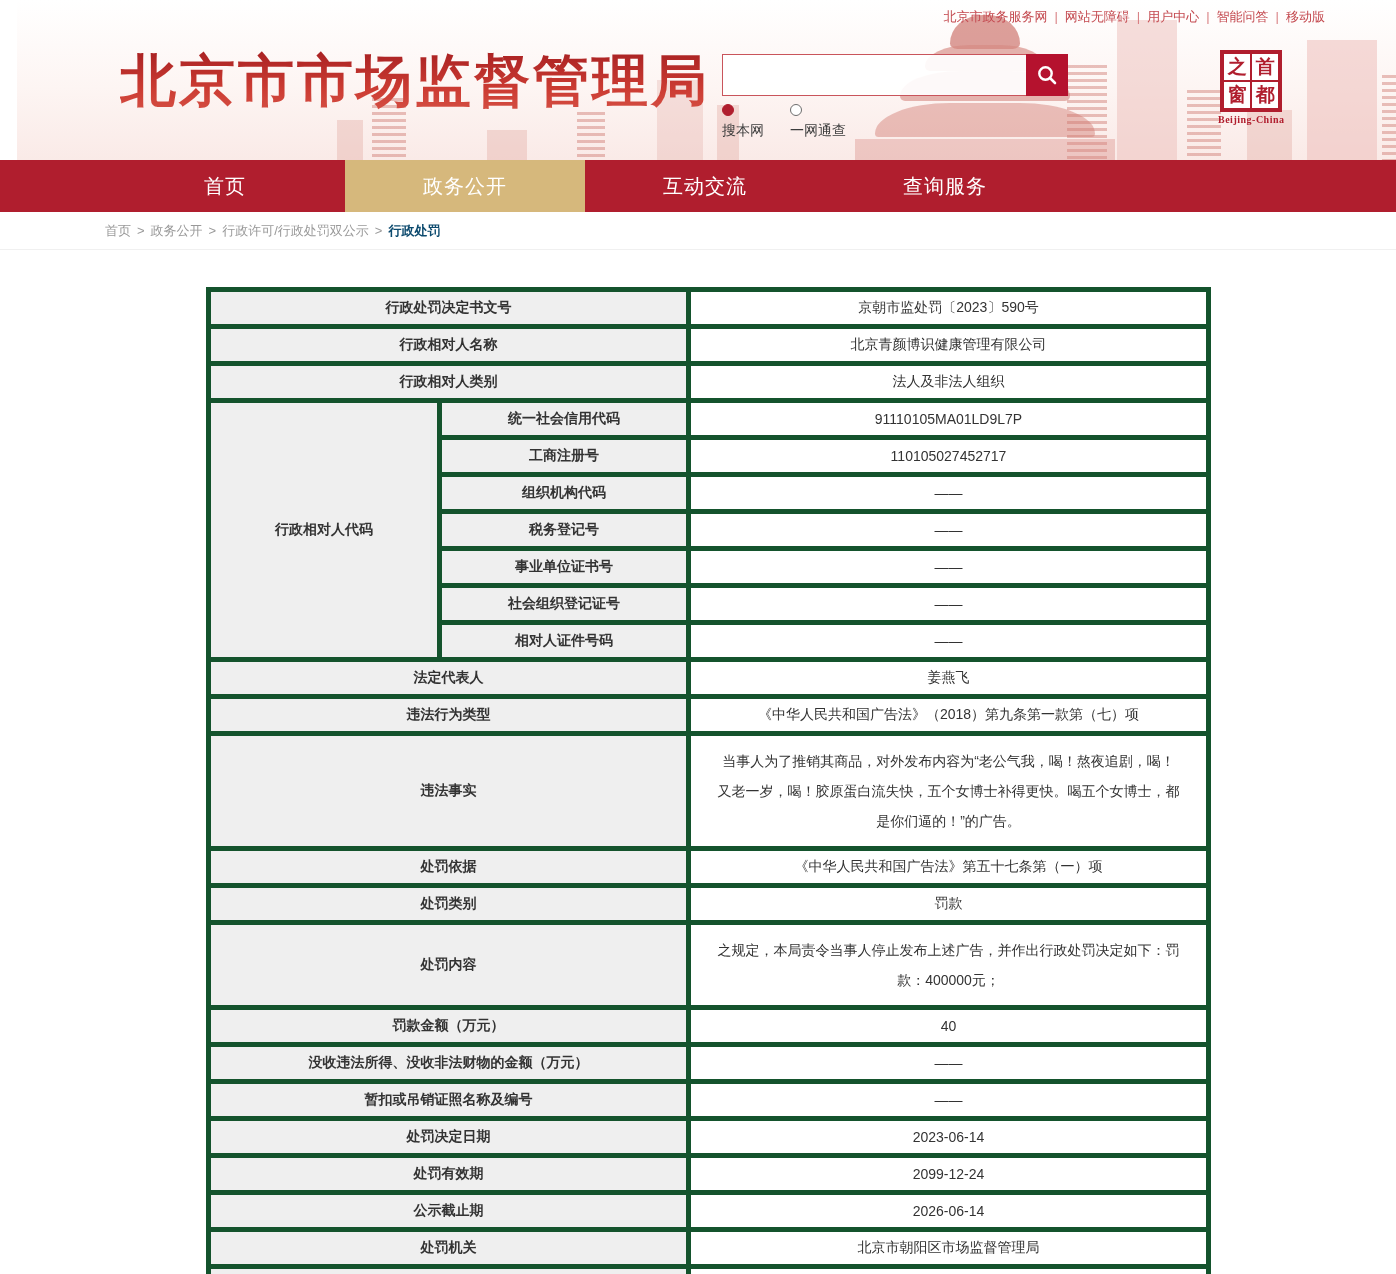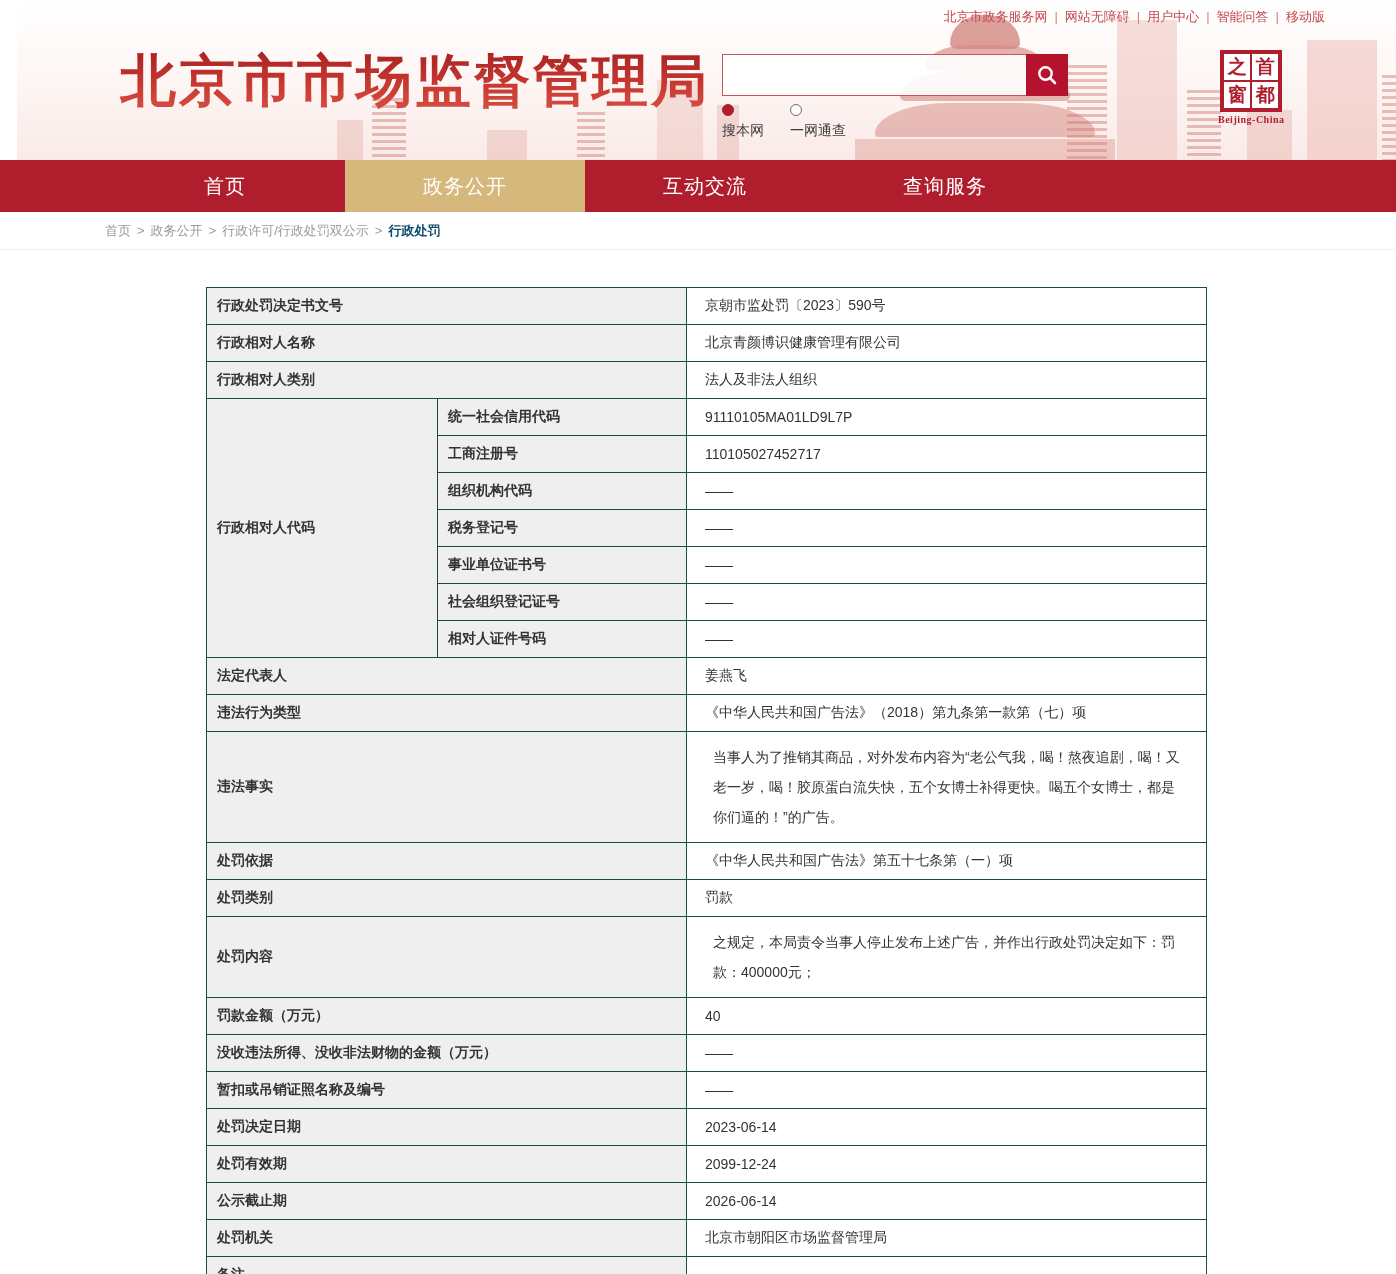--- a/index.html
+++ b/index.html
@@ -77,21 +77,21 @@
   .breadcrumb {
     height:38px; display:flex; align-items:center; padding-left:105px;
     font-size:13px; color:#999; border-bottom:1px solid #f0f0f0; background:#fff;
   }
   .breadcrumb a { color:#999; text-decoration:none; cursor:pointer; }
   .breadcrumb .sep { margin:0 6px; color:#999; }
   .breadcrumb .current { color:#0c4a6e; font-weight:bold; }
   
   .content { padding:37px 0 0 206px; background:#fff; }
   table.penalty { border-collapse:collapse; width:1000px; table-layout:fixed; }
-  table.penalty td { border:1px solid #14532d; font-size:14px; text-align:left; vertical-align:middle; }
+  table.penalty td { border:5px solid #14532d; font-size:14px; text-align:center; vertical-align:middle; }
   td.label { background:#efefef; font-weight:bold; color:#333; height:37px; padding:4px 10px; }
   td.value { background:#fff; color:#333; height:37px; padding:4px 18px; }
   td.value.tall { line-height:30px; padding:10px 26px; }
 </style>
 </head>
 <body>
 
 <div class="banner">
   <div class="skyline">
     <div class="bld" style="left:320px;width:26px;height:40px;"></div>

